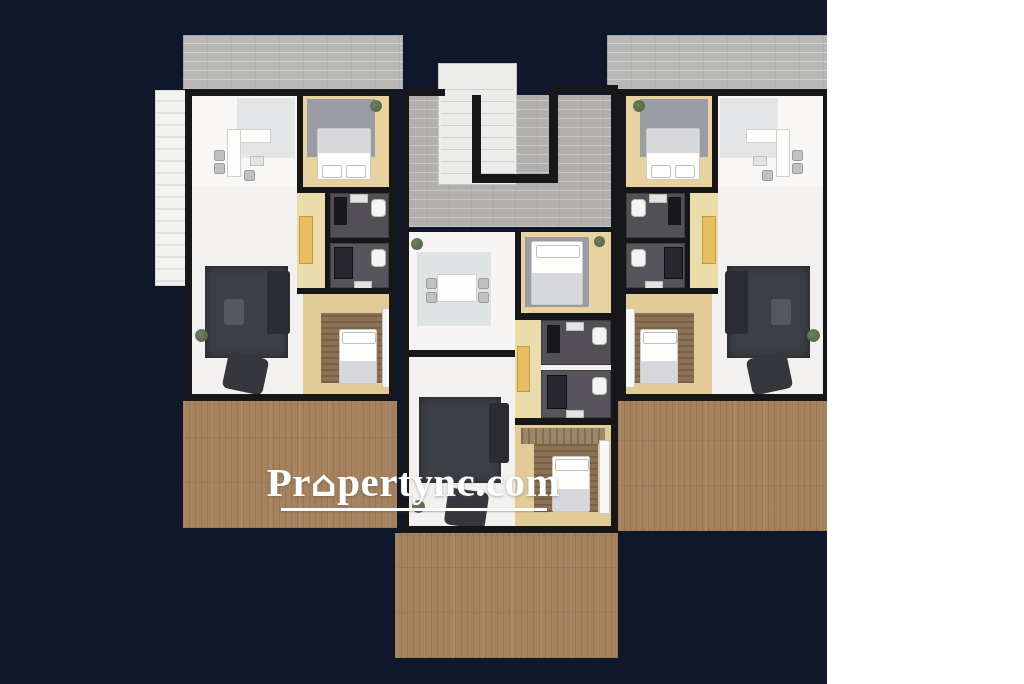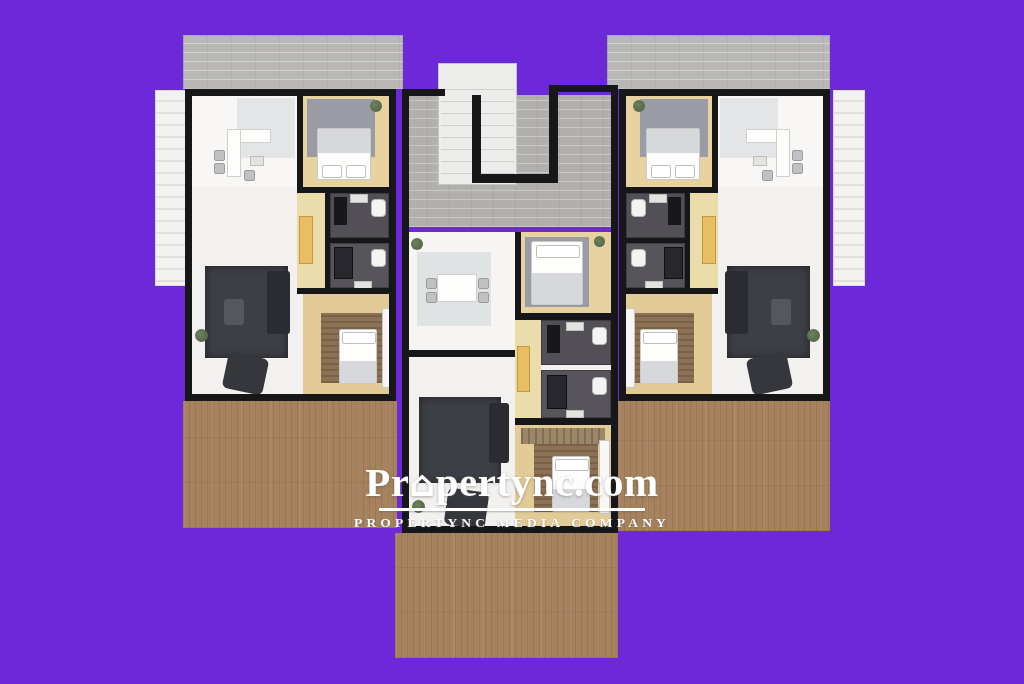--- a/index.html
+++ b/index.html
@@ -1,16 +1,16 @@
 <!DOCTYPE html>
 <html><head>
 <meta charset="utf-8">
 <style>
   html,body{margin:0;padding:0;background:#ffffff;}
-  .stage{position:relative;width:1024px;height:684px;background:#6d28d9;overflow:hidden;
+  .stage{position:relative;width:827px;height:684px;background:#0f172a;overflow:hidden;
          font-family:"Liberation Sans",sans-serif;}
   .abs{position:absolute;}
   .wall{position:absolute;background:#17171a;}
   
   .roof{background-color:#b9b8b6;
         background-image:repeating-linear-gradient(0deg, rgba(255,255,255,.35) 0 1px, rgba(0,0,0,0) 1px 9px),
                          repeating-linear-gradient(90deg, rgba(0,0,0,.05) 0 1px, rgba(0,0,0,0) 1px 24px);
         box-shadow:inset 0 0 0 1px rgba(0,0,0,.08);}
   .corridor{background-color:#b1b0ae;
         background-image:repeating-linear-gradient(0deg, rgba(255,255,255,.3) 0 1px, rgba(0,0,0,0) 1px 9px),
@@ -250,16 +250,15 @@
   <div class="wall" style="left:611px;top:232px;width:7px;height:301px;"></div>
   <div class="wall" style="left:402px;top:526px;width:216px;height:7px;"></div>
   <div class="wall" style="left:402px;top:350px;width:113px;height:7px;"></div>
   <div class="wall" style="left:515px;top:232px;width:6px;height:88px;"></div>
   <div class="wall" style="left:515px;top:313px;width:96px;height:7px;"></div>
   <div class="wall" style="left:515px;top:418px;width:96px;height:7px;"></div>
 
   <div class="wm">
     <div class="wm-brand"><span>Pr</span><span class="wm-house">⌂</span><span>pertync.com</span></div>
     <div class="wm-line"></div>
-    <div class="wm-tag">PROPERTYNC MEDIA COMPANY</div>
   </div>
 
 </div>
 
 </body></html>

